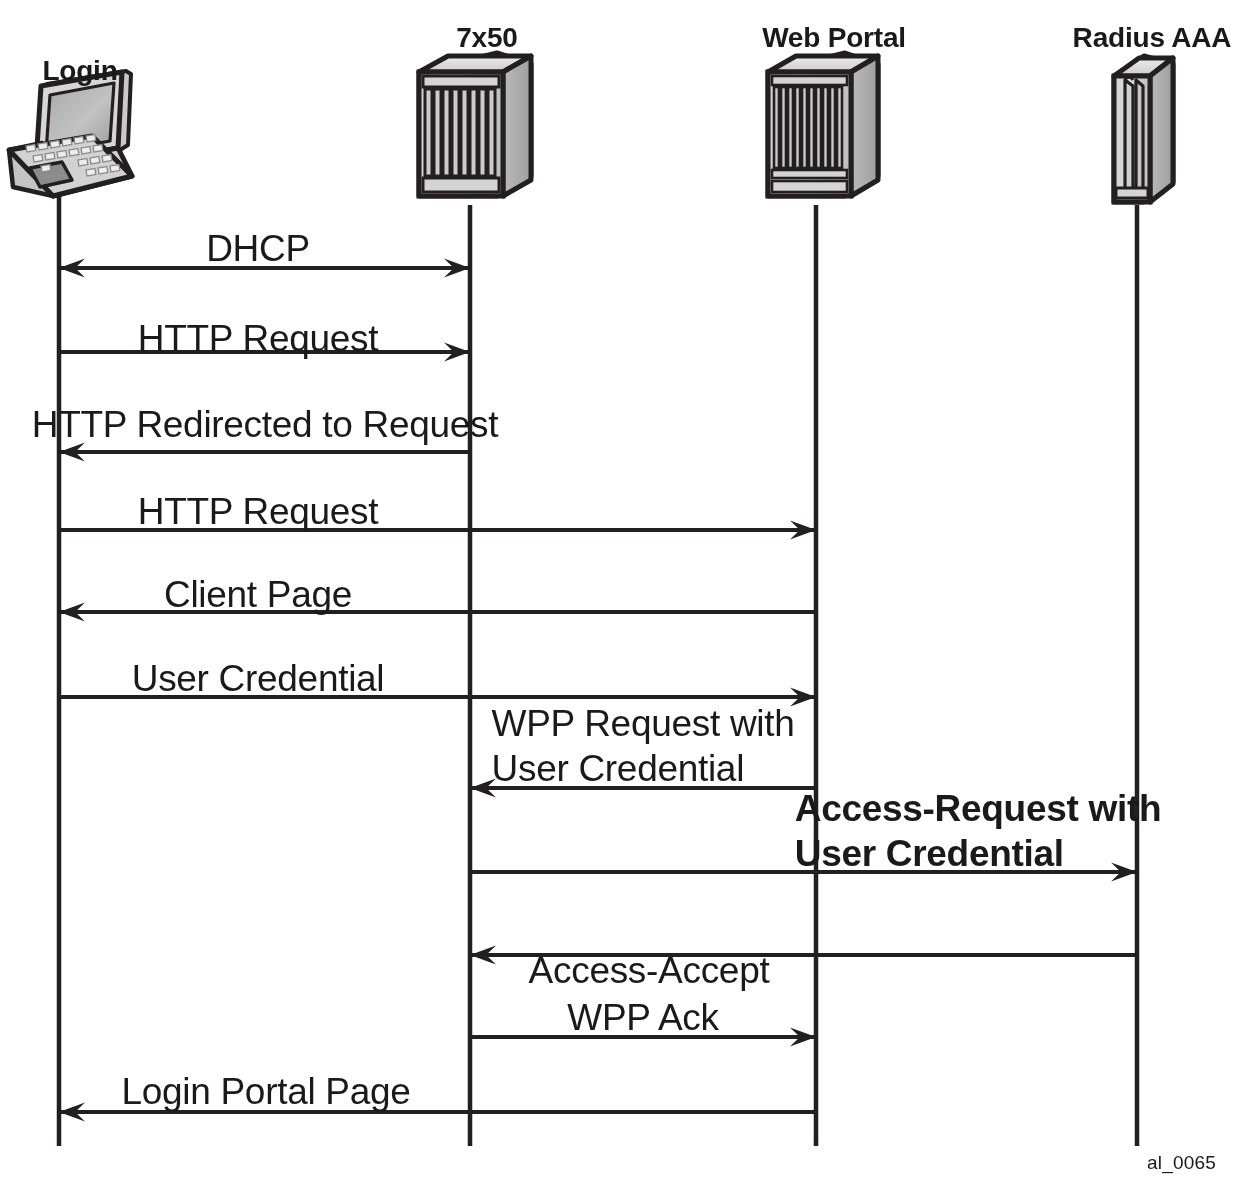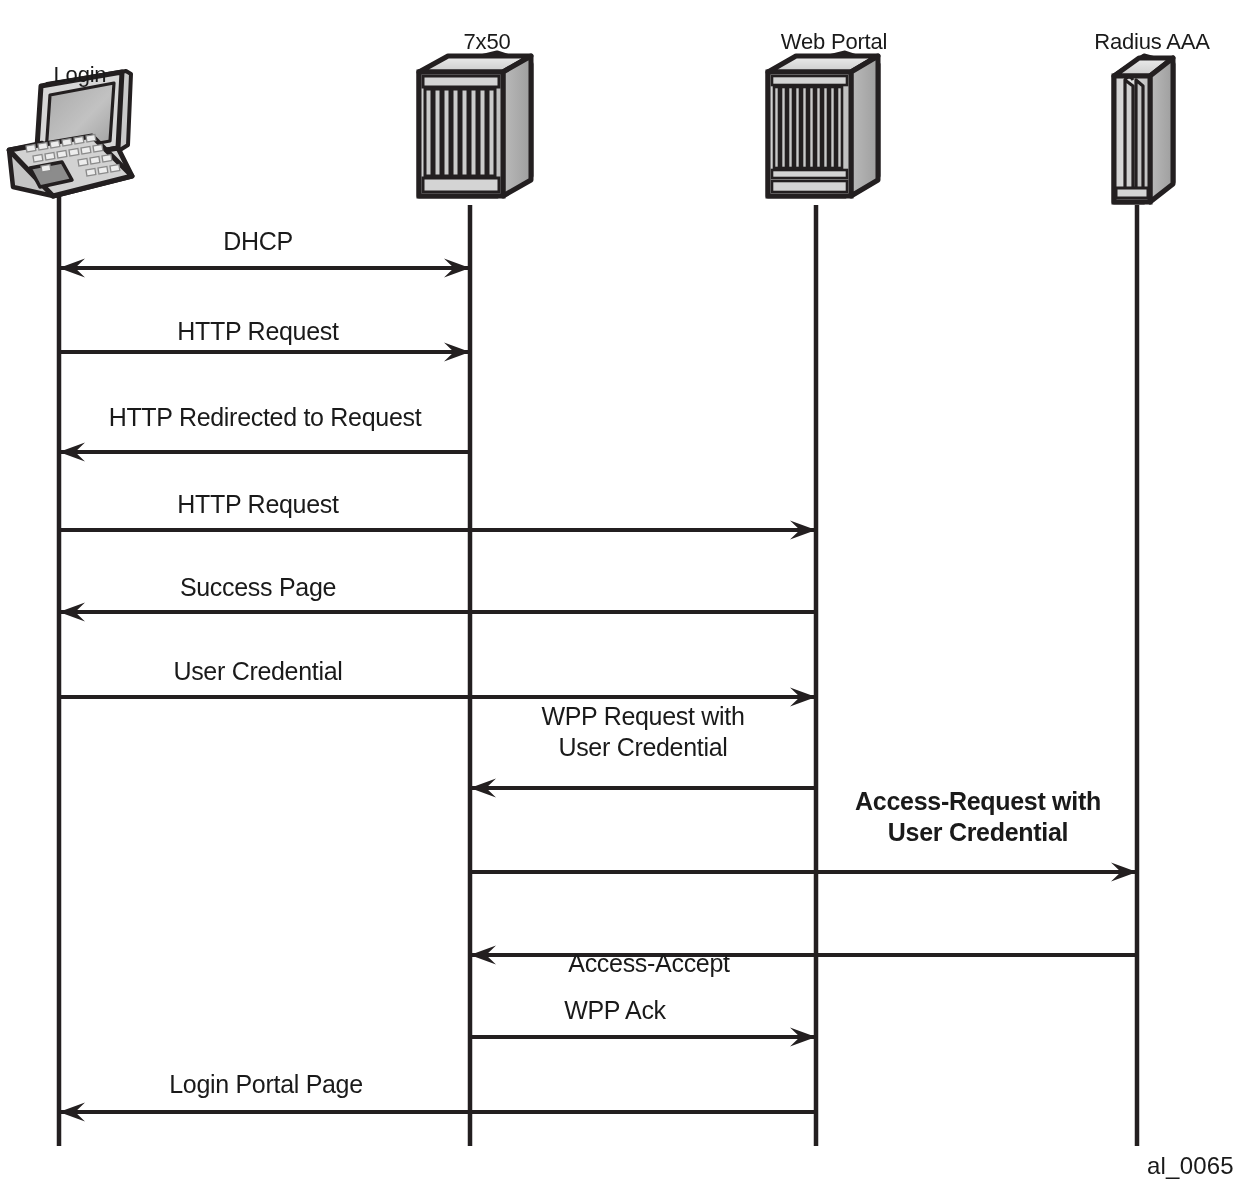--- a/index.html
+++ b/index.html
@@ -14,41 +14,40 @@
     position: relative;
     overflow: hidden;
   }
   #diagram-root {
     position: relative;
     width: 1248px;
     height: 1196px;
   }
   .node-label {
     position: absolute;
-    font-weight: normal;
-    font-size: 22px;
+    font-weight: bold;
+    font-size: 28px;
     color: #1a1a1a;
     white-space: nowrap;
     transform: translateX(-50%);
     letter-spacing: -0.2px;
-    margin-top: 7px;
   }
   .msg-label {
     position: absolute;
-    font-size: 25px;
+    font-size: 37px;
     color: #1a1a1a;
     white-space: nowrap;
     transform: translateX(-50%);
-    text-align: center;
+    text-align: left;
     line-height: 1.22;
     letter-spacing: -0.3px;
   }
   .fig-id {
     position: absolute;
-    font-size: 24px;
+    font-size: 19px;
     color: #1a1a1a;
     letter-spacing: 0.2px;
   }
   svg.layer {
     position: absolute;
     left: 0;
     top: 0;
     width: 1248px;
     height: 1196px;
   }
@@ -233,23 +232,23 @@
 
   <div id="labels-layer">
       <div class="node-label" style="left: 80px; top: 55px;">Login</div>
       <div class="node-label" style="left: 487px; top: 22px;">7x50</div>
       <div class="node-label" style="left: 834px; top: 22px; text-align: right;">Web Portal</div>
       <div class="node-label" style="left: 1152px; top: 22px;">Radius AAA</div>
       <div class="msg-label" style="left: 258px; top: 226px;">DHCP</div>
       <div class="msg-label" style="left: 258px; top: 316px;">HTTP Request</div>
       <div class="msg-label" style="left: 265px; top: 402px;">HTTP Redirected to Request</div>
       <div class="msg-label" style="left: 258px; top: 489px;">HTTP Request</div>
-      <div class="msg-label" style="left: 258px; top: 572px;">Success Page</div>
+      <div class="msg-label" style="left: 258px; top: 572px;">Client Page</div>
       <div class="msg-label" style="left: 258px; top: 656px;">User Credential</div>
       <div class="msg-label" style="left: 643px; top: 701px;">WPP Request with<br>User Credential</div>
       <div class="msg-label" style="left: 978px; top: 786px; font-weight: bold;">Access-Request with<br>User Credential</div>
       <div class="msg-label" style="left: 649px; top: 948px;">Access-Accept</div>
-      <div class="msg-label" style="left: 615px; top: 995px;">WPP Ack</div>
+      <div class="msg-label" style="left: 643px; top: 995px;">WPP Ack</div>
       <div class="msg-label" style="left: 266px; top: 1069px;">Login Portal Page</div>
     </div>
 
   <div class="fig-id" style="left:1147px; top:1152px;">al_0065</div>
 </div>
 
 </body></html>

